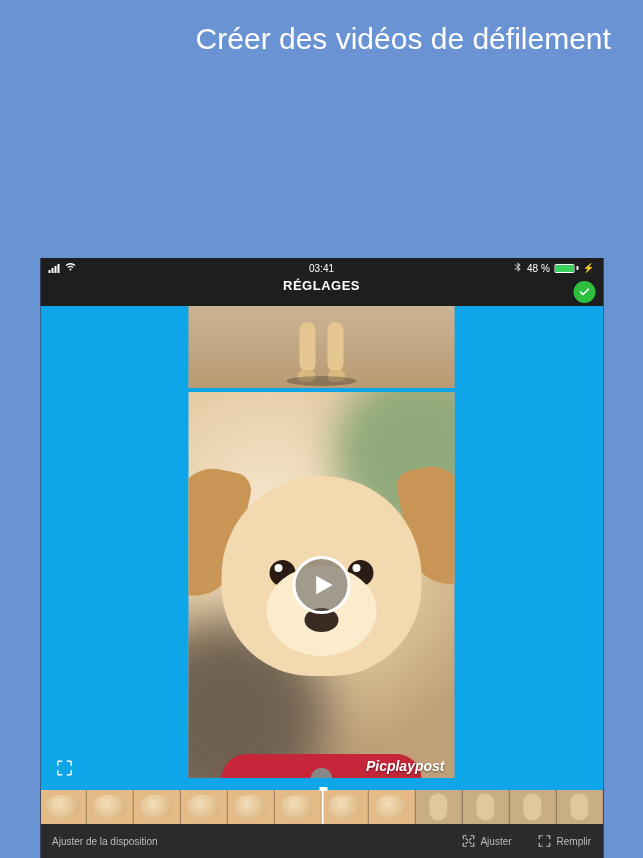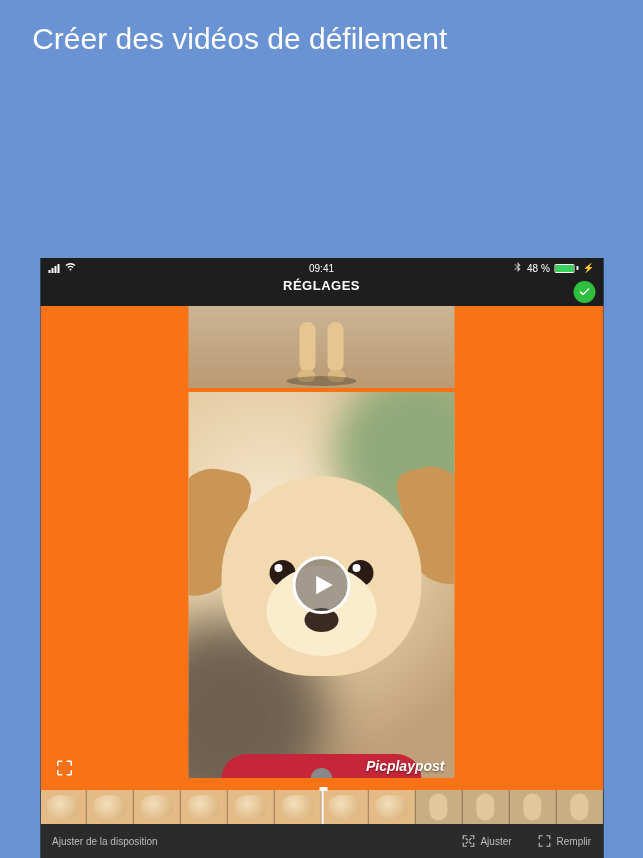--- a/index.html
+++ b/index.html
@@ -3,21 +3,21 @@
 <meta charset="utf-8">
 <style>
   * { box-sizing: border-box; margin: 0; padding: 0; }
   html, body { width: 643px; height: 858px; overflow: hidden; font-family: -apple-system, Helvetica, Arial, sans-serif; }
   .outer {
     width: 643px; height: 858px;
     background: #6a93d4;
     display: flex; flex-direction: column; align-items: center;
   }
   .headline {
-    color: #fff; text-align: left;
+    color: #fff; text-align: right;
     font-size: 30px; line-height: 1.25;
     margin-top: 20px;
     font-weight: 400;
     width: 90%;
   }
   .device {
     position: absolute;
     bottom: 0; left: 50%; transform: translateX(-50%);
     width: 563px; height: 600px;
     background: #111;
@@ -55,21 +55,21 @@
   .nav-title { color:#fff; font-size:13px; font-weight:700; letter-spacing:0.5px; }
   .confirm-btn {
     position:absolute; right:8px; top:50%; transform:translateY(-50%);
     width:22px; height:22px; border-radius:50%;
     background:#2fbf3e; display:flex; align-items:center; justify-content:center;
   }
   .confirm-btn svg { width:12px; height:12px; }
 
   
   .canvas {
-    flex:1; background:#f97316; position:relative;
+    flex:1; background:#0ea5e9; position:relative;
     display:flex; align-items:flex-start; justify-content:center;
     overflow:hidden;
   }
   .frame-col {
     width: 266px;
     display:flex; flex-direction:column;
     margin-top:0;
   }
   .clip-top {
     height: 82px; background:#bfa37b; position:relative; overflow:hidden;
@@ -172,21 +172,21 @@
             <span></span>
             <span></span>
             <span></span>
           </span>
         <span class="wifi">
           <svg viewBox="0 0 24 18">
               <path d="M12 16a2 2 0 100-4 2 2 0 000 4zm-6-7a9 9 0 0112 0l-2 2a6 6 0 00-8 0zm-4-4a15 15 0 0120 0l-2 2a12 12 0 00-16 0z" fill="#fff"></path>
             </svg>
         </span>
       </div>
-      <div class="sb-center">09:41</div>
+      <div class="sb-center">03:41</div>
       <div class="sb-right">
         <span class="bt">
           <svg viewBox="0 0 10 16">
               <path d="M5 0v7L1 3 0 4l4.5 4L0 12l1 1 4-4v7l5-5-3.5-3L10 5z" fill="#bbb"></path>
             </svg>
         </span>
         <span>48 %</span>
         <span class="battery">
           <span class="batt-body">
               <span class="batt-fill"></span>

